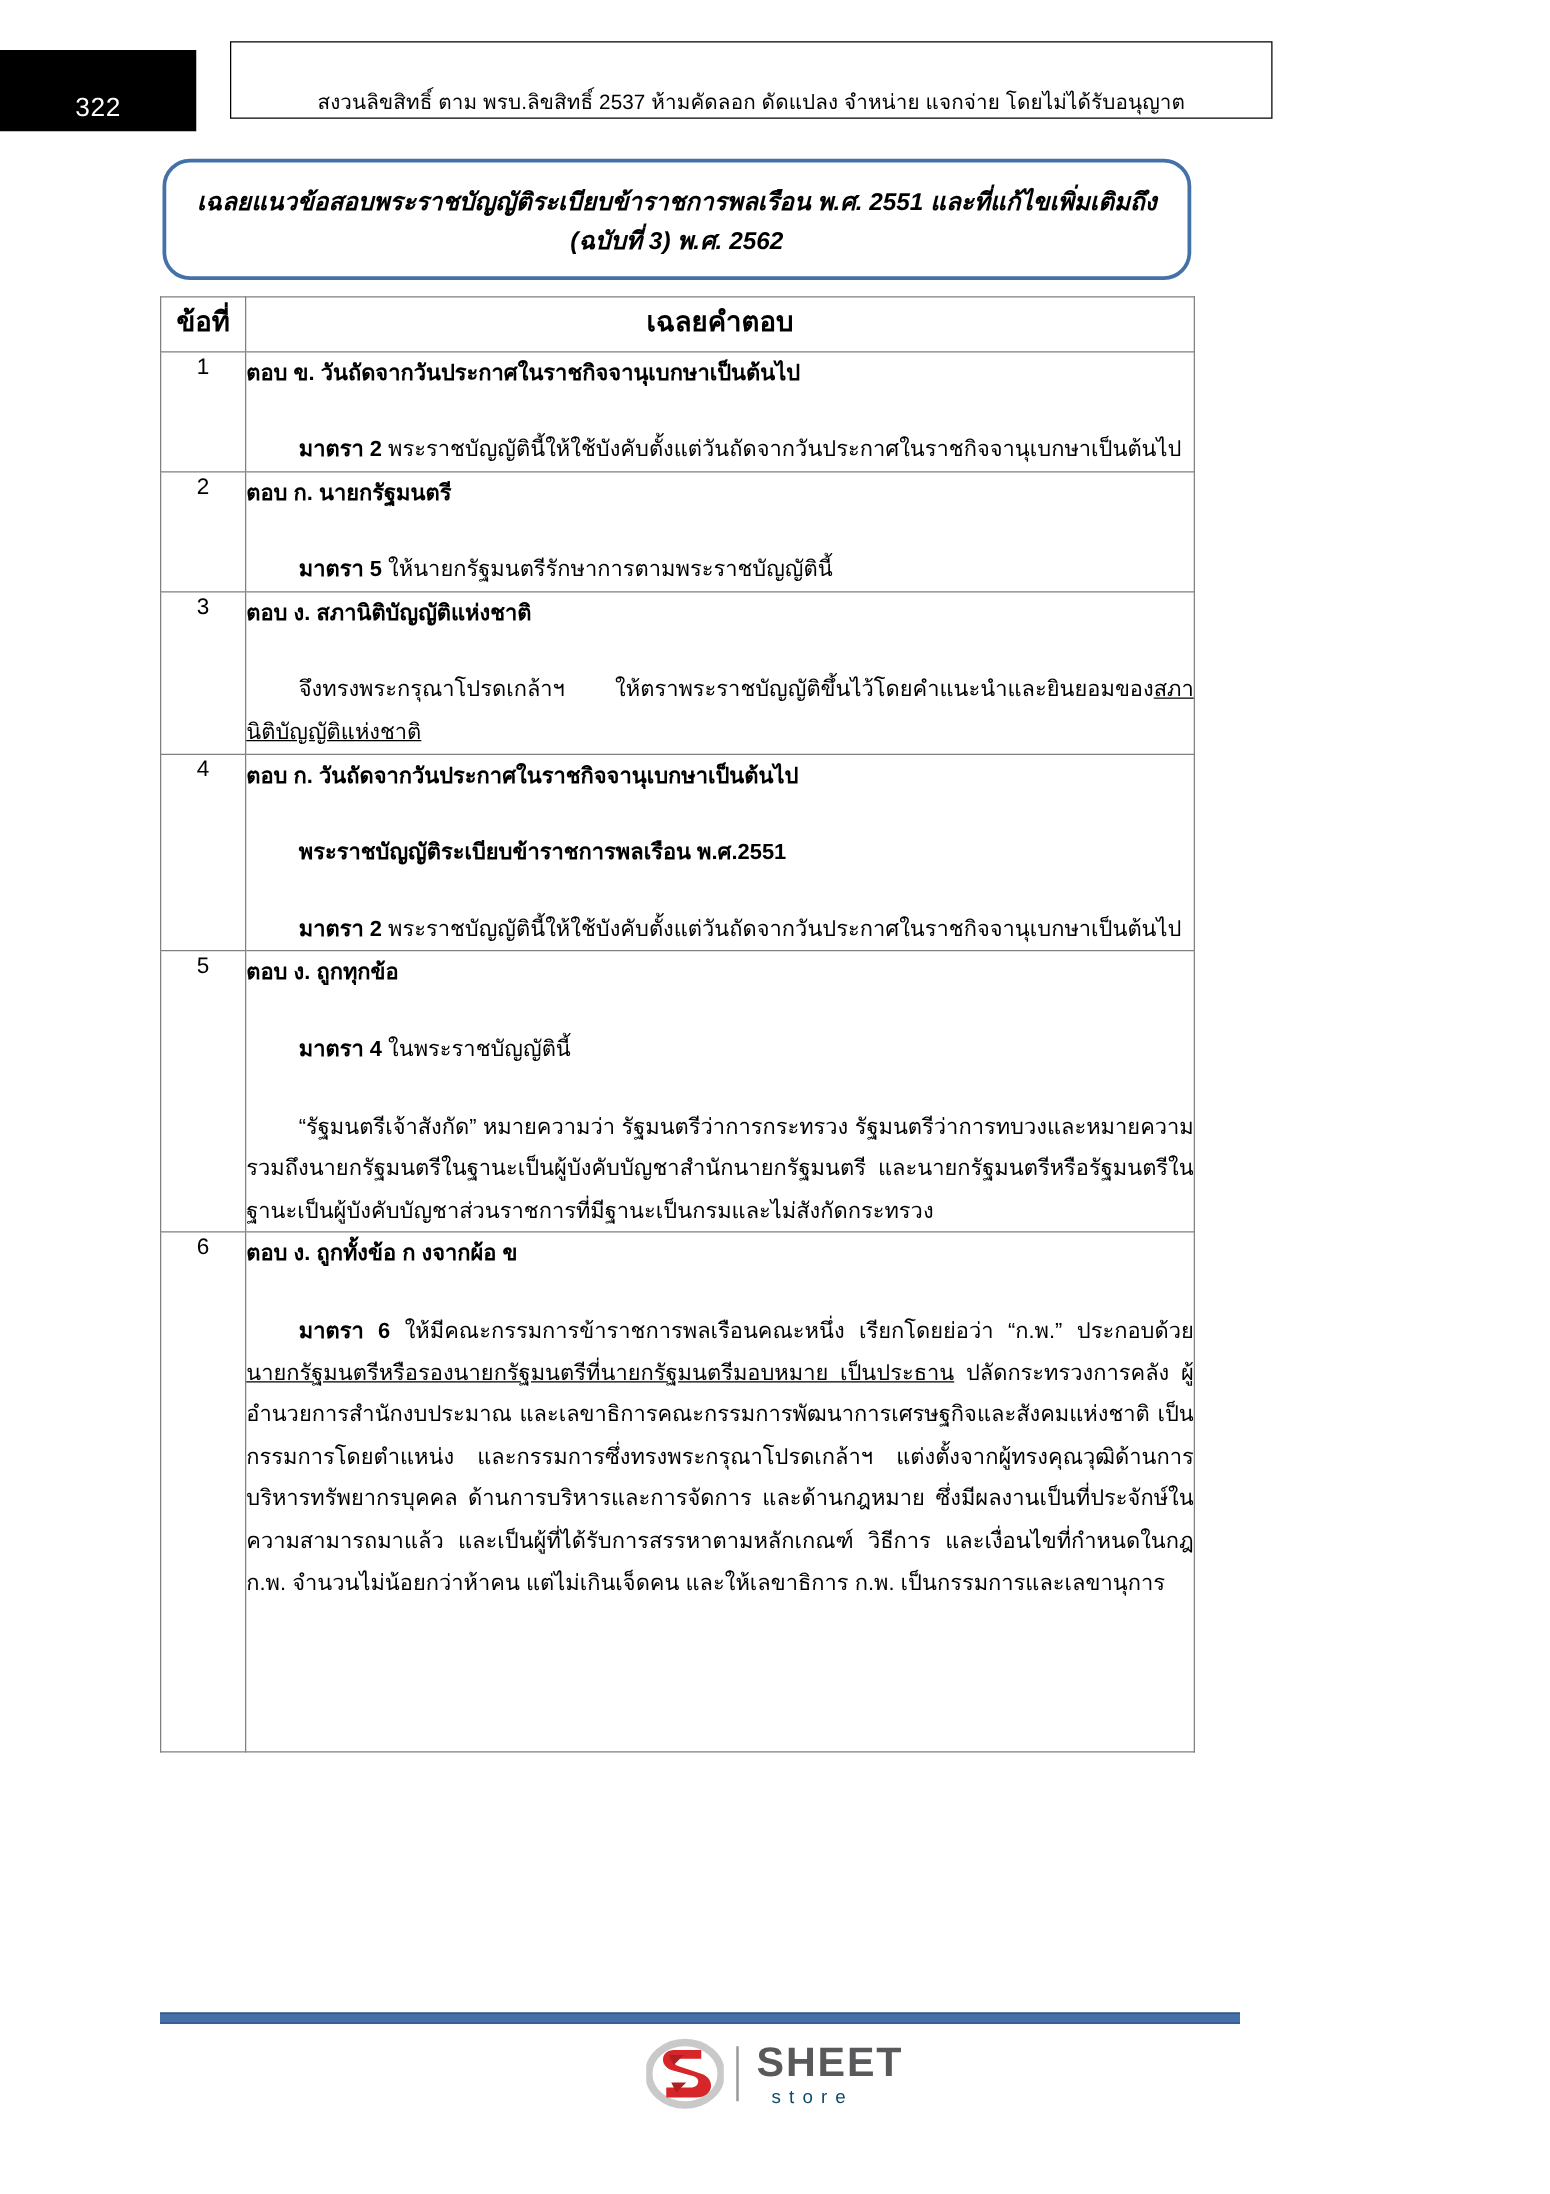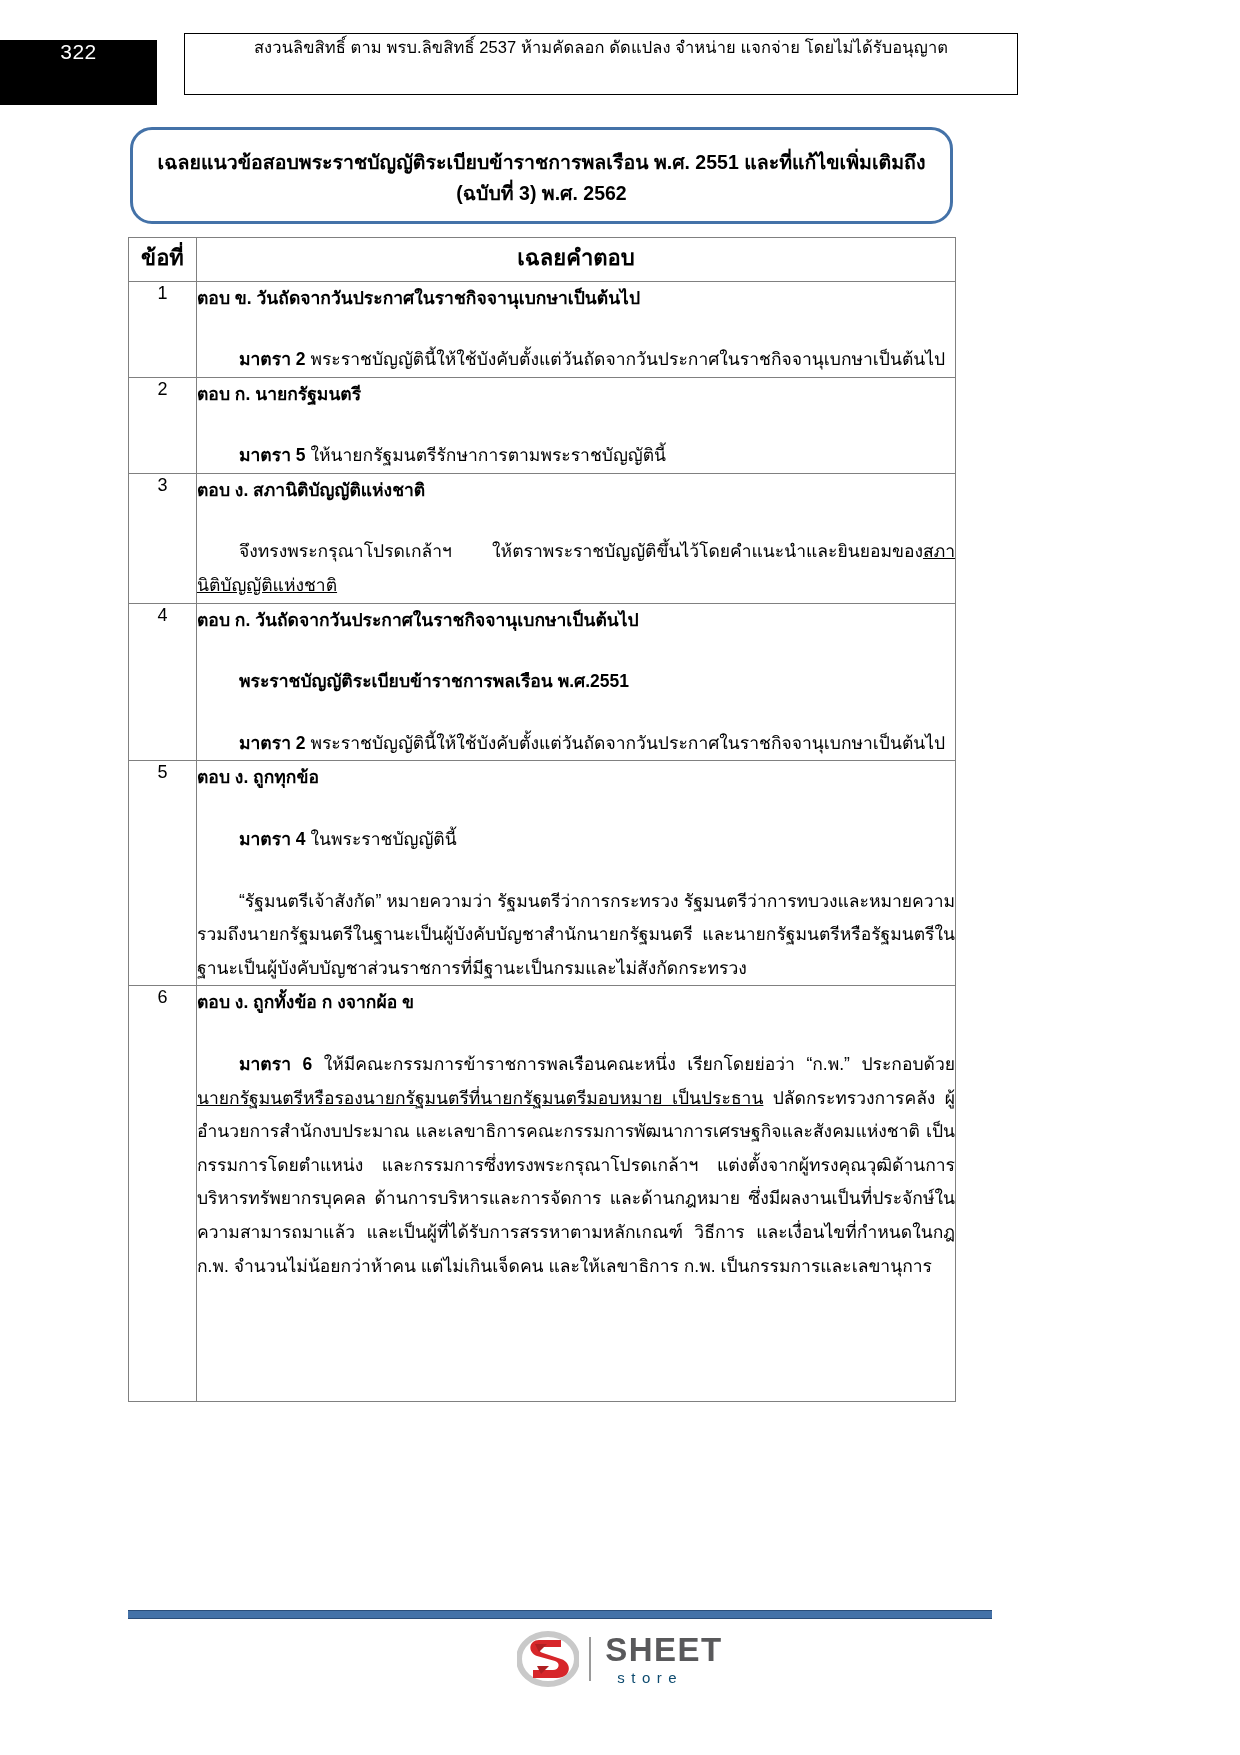--- a/index.html
+++ b/index.html
@@ -26,37 +26,37 @@
   }
   .page-number-block {
     position: absolute;
     left: 0;
     top: 7px;
     width: 157px;
     height: 65px;
     background: #000000;
     color: #ffffff;
     display: flex;
-    align-items: flex-start;
+    align-items: flex-end;
     justify-content: center;
     padding-bottom: 6px;
     box-sizing: border-box;
     font-size: 21px;
     letter-spacing: 0.5px;
   }
   .copyright-box {
     position: absolute;
     left: 184px;
     top: 0;
     width: 834px;
     height: 62px;
     border: 1px solid #000000;
     box-sizing: border-box;
     display: flex;
-    align-items: flex-start;
+    align-items: flex-end;
     justify-content: center;
   }
   .copyright-text {
     font-size: 16.5px;
     letter-spacing: 0.1px;
     white-space: nowrap;
   }
 
   
   .title-box {
@@ -66,20 +66,21 @@
     width: 823px;
     height: 97px;
     border: 3px solid #4472a8;
     border-radius: 22px;
     box-sizing: border-box;
     display: flex;
     flex-direction: column;
     align-items: center;
     justify-content: center;
     padding: 4px 16px 0 16px;
+    font-style: italic;
   }
   .title-line {
     font-size: 19.5px;
     font-weight: bold;
     text-align: center;
     line-height: 1.55;
     white-space: nowrap;
   }
 
   

